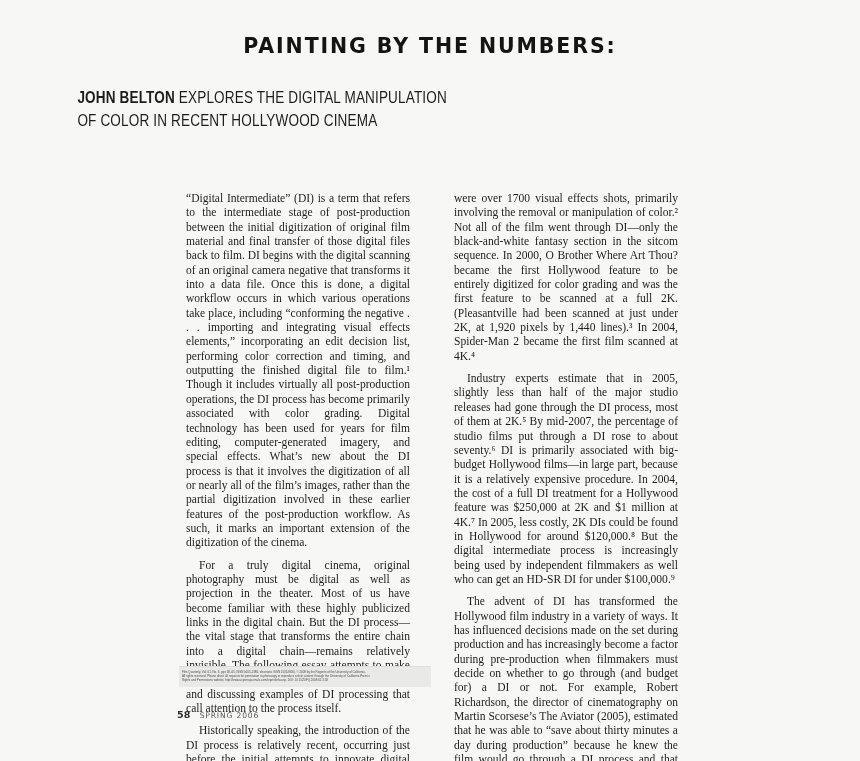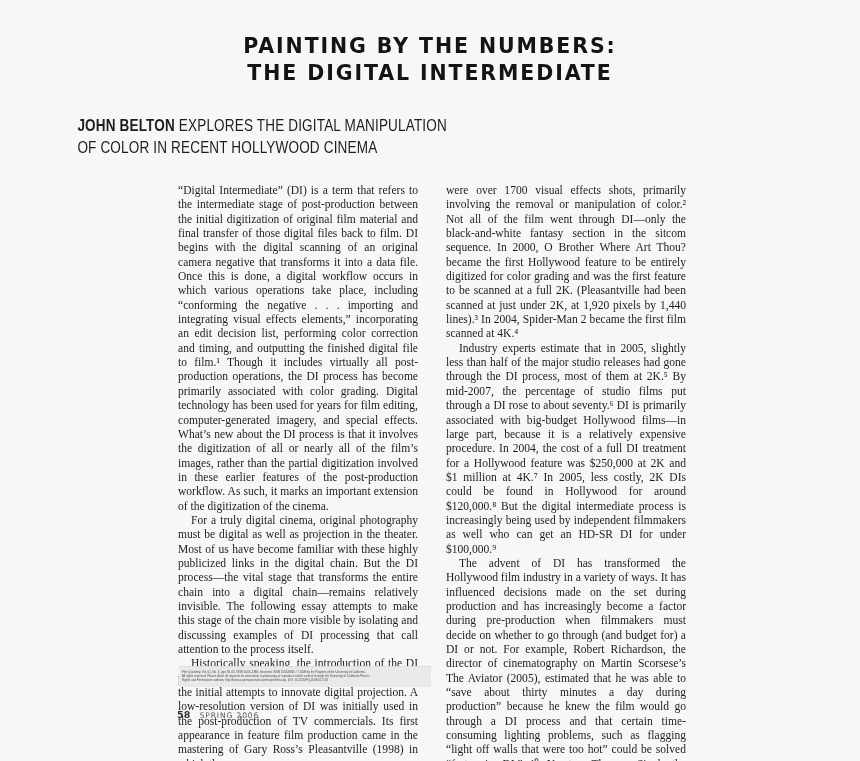--- a/index.html
+++ b/index.html
@@ -64,21 +64,21 @@
     top: 183px;
     left: 178px;
     width: 508px;
     display: flex;
     justify-content: space-between;
   }
   .col {
     width: 240px;
   }
   .col p {
-    margin: 0;
+    margin: 8px;
     font-size: 11.55px;
     line-height: 14.35px;
     text-align: justify;
     text-justify: inter-word;
     hyphens: none;
     color: #1d1d1d;
   }
   .col p + p {
     text-indent: 13px;
   }
@@ -128,21 +128,20 @@
   }
 </style>
 </head>
 <body>
 
 <div class="page">
 
   <div class="title-block">
     <h1 class="main-title">
       <span>PAINTING BY THE NUMBERS:</span>
-      <span class="line2">THE DIGITAL INTERMEDIATE</span>
     </h1>
   </div>
 
   <div class="subtitle-block">
     <span class="subtitle"><span class="author">JOHN BELTON</span><span> EXPLORES THE DIGITAL MANIPULATION</span></span>
     <span class="subtitle">OF COLOR IN RECENT HOLLYWOOD CINEMA</span>
   </div>
 
   <div class="columns">
 

